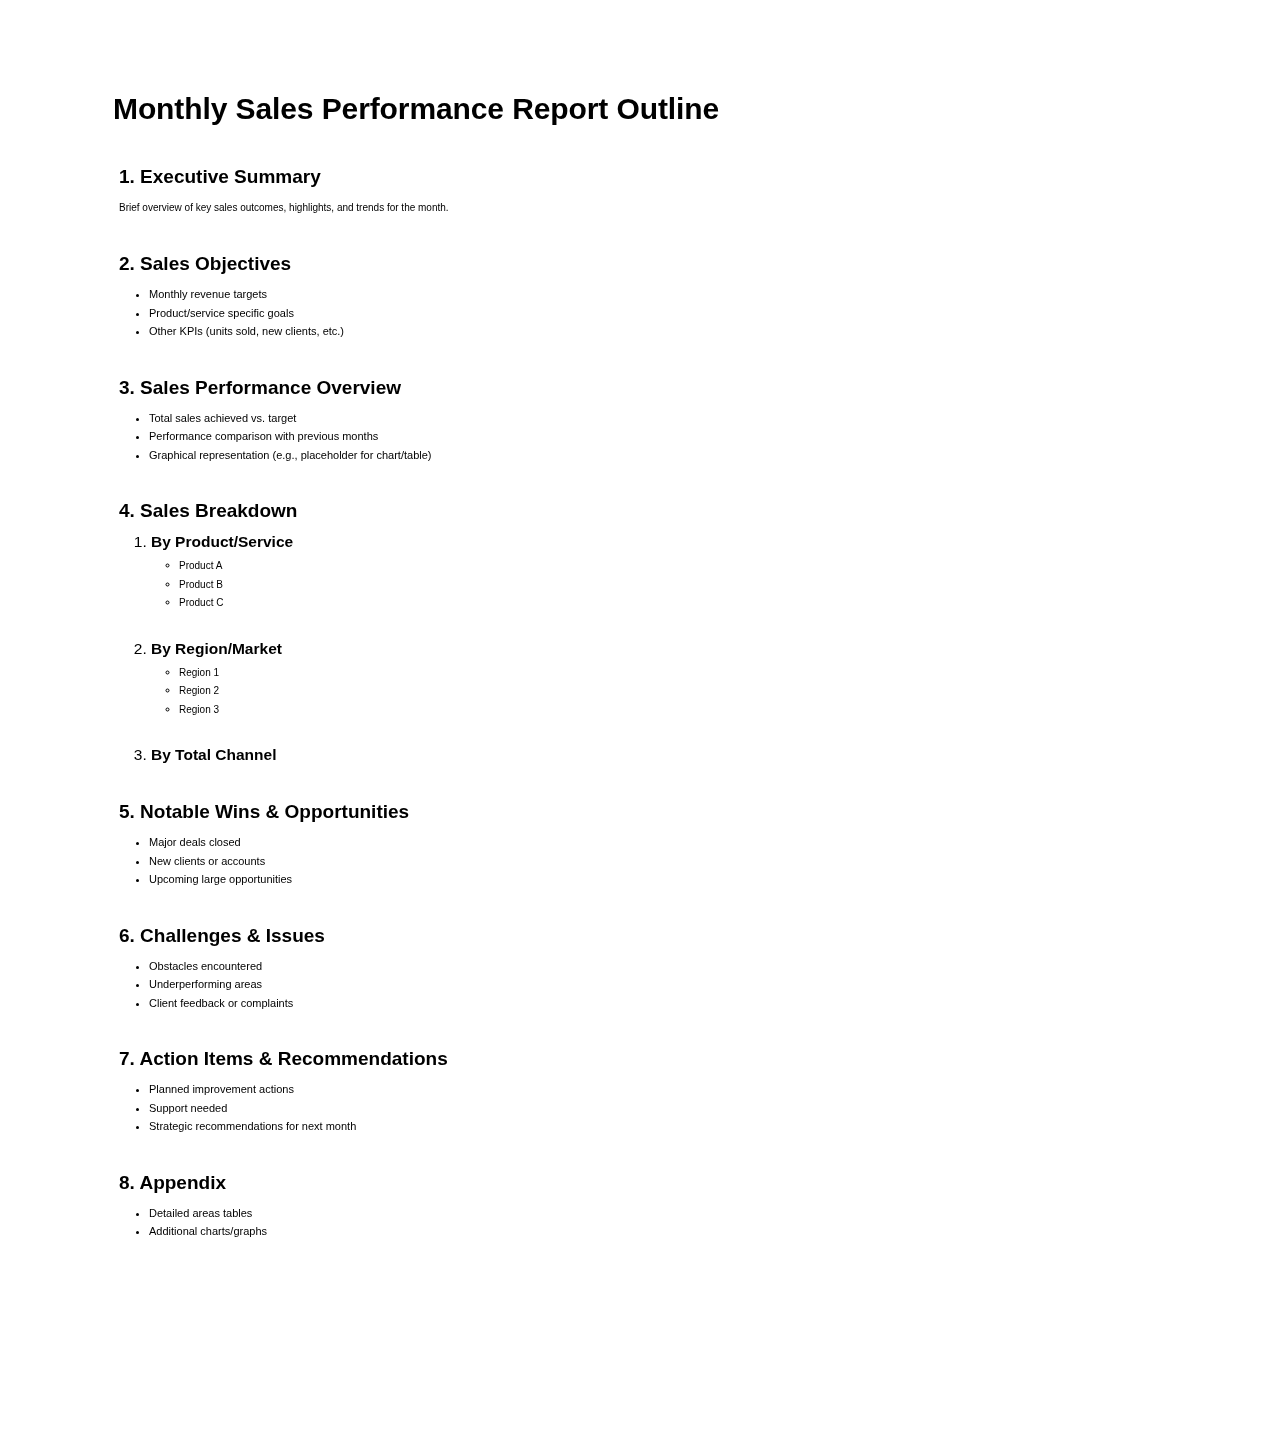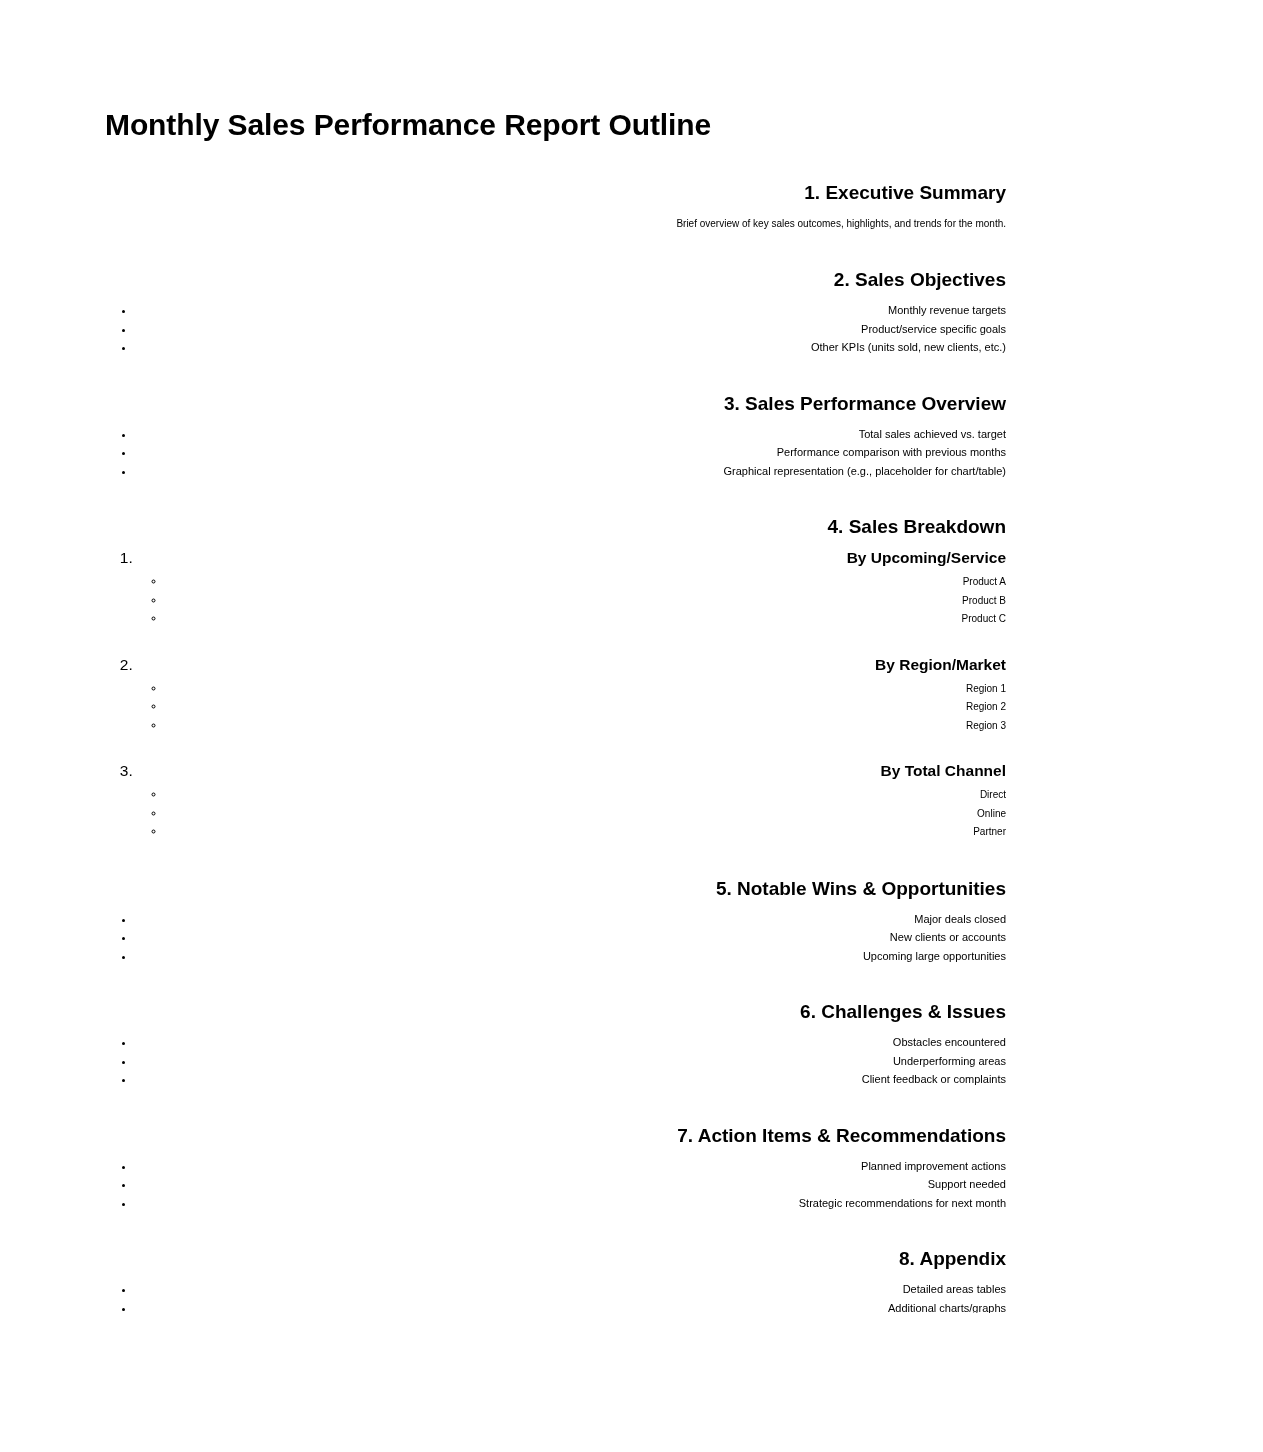--- a/index.html
+++ b/index.html
@@ -13,42 +13,42 @@
     height: 1452px;
     font-family: "Liberation Sans", "DejaVu Sans", sans-serif;
     color: #000000;
     -webkit-font-smoothing: antialiased;
   }
 
   
   .doc-viewport {
     position: absolute;
     left: 0;
-    top: 16px;
+    top: 0;
     width: 1066px;
     height: 1297px;
     overflow: hidden;
+    padding-left: 8px;
   }
 
   .doc-body {
     padding: 92px 60px 0 105px;
     box-sizing: border-box;
   }
 
   .doc-title {
     font-size: 30px;
     font-weight: bold;
     line-height: 34px;
     margin: 0 0 40px 0;
     letter-spacing: -0.1px;
   }
 
   .section {
-    margin: 0;
-    text-align: right;
+    margin: 6px;
   }
 
   .section-heading {
     font-size: 19px;
     font-weight: bold;
     line-height: 22px;
     margin: 0 0 10px 0;
   }
 
   .section + .section {
@@ -130,35 +130,31 @@
           <h2 class="section-heading">3. Sales Performance Overview</h2>
           <ul class="bullet-list">
             <li>Total sales achieved vs. target</li>
             <li>Performance comparison with previous months</li>
             <li>Graphical representation (e.g., placeholder for chart/table)</li>
           </ul>
         </section>
         <section class="section">
           <h2 class="section-heading">4. Sales Breakdown</h2>
           <ol class="subgroup-list">
-            <li><span class="subgroup-label">By Upcoming/Service</span><ul class="circle-list">
+            <li><span class="subgroup-label">By Product/Service</span><ul class="circle-list">
                 <li>Product A</li>
                 <li>Product B</li>
                 <li>Product C</li>
               </ul></li>
             <li><span class="subgroup-label">By Region/Market</span><ul class="circle-list">
                 <li>Region 1</li>
                 <li>Region 2</li>
                 <li>Region 3</li>
               </ul></li>
-            <li><span class="subgroup-label">By Total Channel</span><ul class="circle-list">
-                <li>Direct</li>
-                <li>Online</li>
-                <li>Partner</li>
-              </ul></li>
+            <li><span class="subgroup-label">By Total Channel</span></li>
           </ol>
         </section>
         <section class="section">
           <h2 class="section-heading">5. Notable Wins &amp; Opportunities</h2>
           <ul class="bullet-list">
             <li>Major deals closed</li>
             <li>New clients or accounts</li>
             <li>Upcoming large opportunities</li>
           </ul>
         </section>

